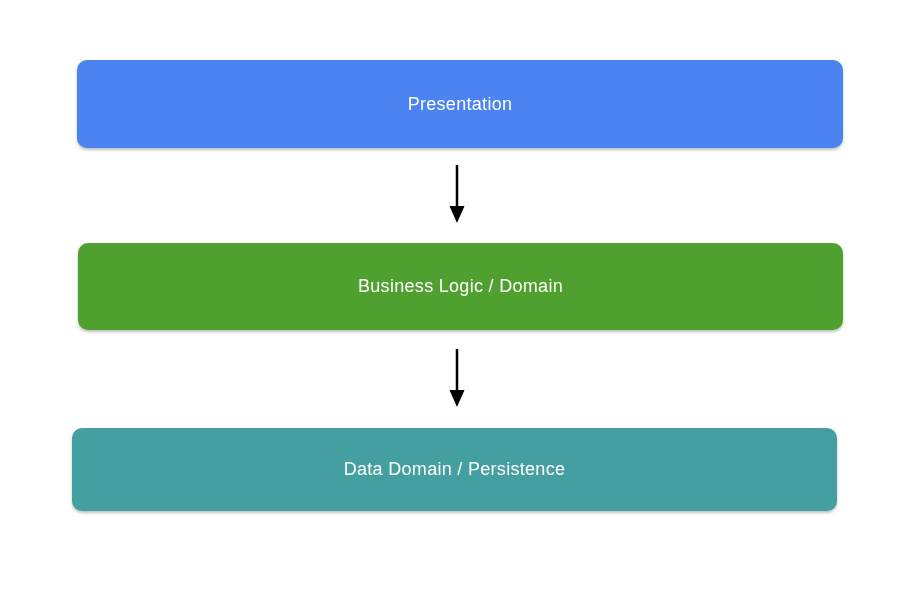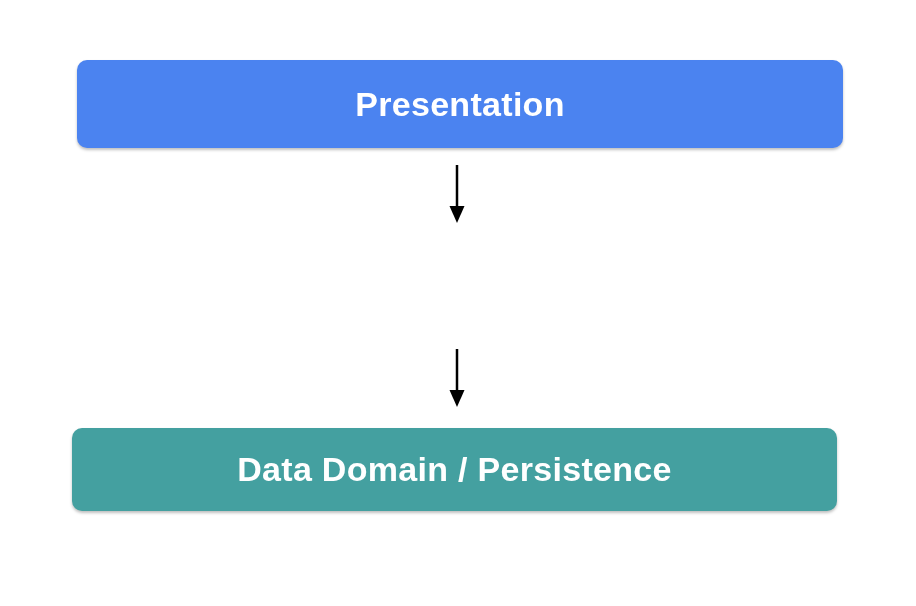--- a/index.html
+++ b/index.html
@@ -22,22 +22,22 @@
     border-radius: 10px;
     box-shadow: 0 2px 3px rgba(0,0,0,0.25);
     display: flex;
     align-items: center;
     justify-content: center;
   }
   .layer-0 { left: 77px; top: 60px;  width: 766px; height: 88px; }
   .layer-1 { left: 78px; top: 243px; width: 765px; height: 87px; }
   .layer-2 { left: 72px; top: 428px; width: 765px; height: 83px; }
   .layer-label {
-    font-size: 34px;
-    font-weight: 700;
+    font-size: 18px;
+    font-weight: 400;
     letter-spacing: 0.3px;
     white-space: nowrap;
   }
   .arrow {
     position: absolute;
     display: block;
   }
   .arrow-0 { left: 447px; top: 164px; }
   .arrow-1 { left: 447px; top: 348px; }
 </style>
@@ -48,20 +48,23 @@
 
   <div class="layer-box layer-0" style="background-color: rgb(75, 131, 240);">
     <span class="layer-label" style="color: rgb(255, 255, 255);">Presentation</span>
   </div>
 
   <svg class="arrow arrow-0" width="20" height="60" viewBox="0 0 20 60" style="color: rgb(0, 0, 0);">
     <line x1="10" y1="1" x2="10" y2="44" stroke="currentColor" stroke-width="2.5"></line>
     <polygon points="2.5,42 17.5,42 10,59" fill="currentColor"></polygon>
   </svg>
 
+  <div class="layer-box layer-1" style="background-color: rgb(80, 160, 48);">
+    <span class="layer-label" style="color: rgb(255, 255, 255);">Business Logic / Domain</span>
+  </div>
 
   <svg class="arrow arrow-1" width="20" height="60" viewBox="0 0 20 60" style="color: rgb(0, 0, 0);">
     <line x1="10" y1="1" x2="10" y2="44" stroke="currentColor" stroke-width="2.5"></line>
     <polygon points="2.5,42 17.5,42 10,59" fill="currentColor"></polygon>
   </svg>
 
   <div class="layer-box layer-2" style="background-color: rgb(68, 160, 160);">
     <span class="layer-label" style="color: rgb(255, 255, 255);">Data Domain / Persistence</span>
   </div>
 

